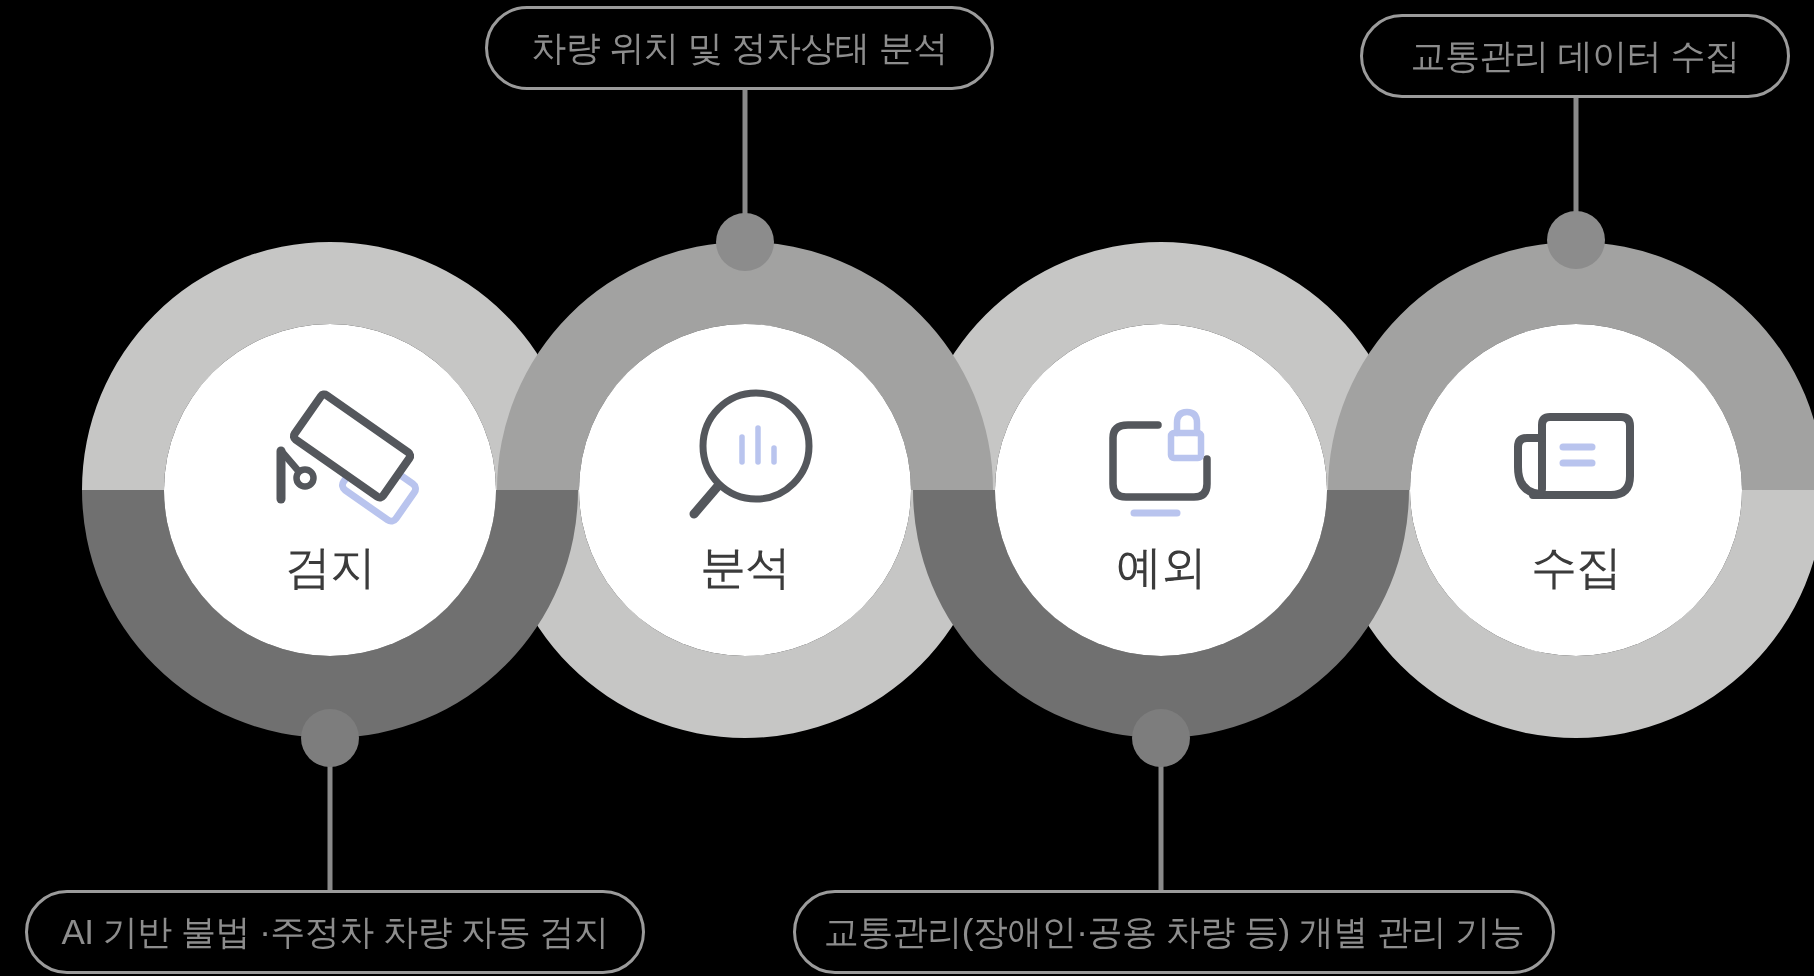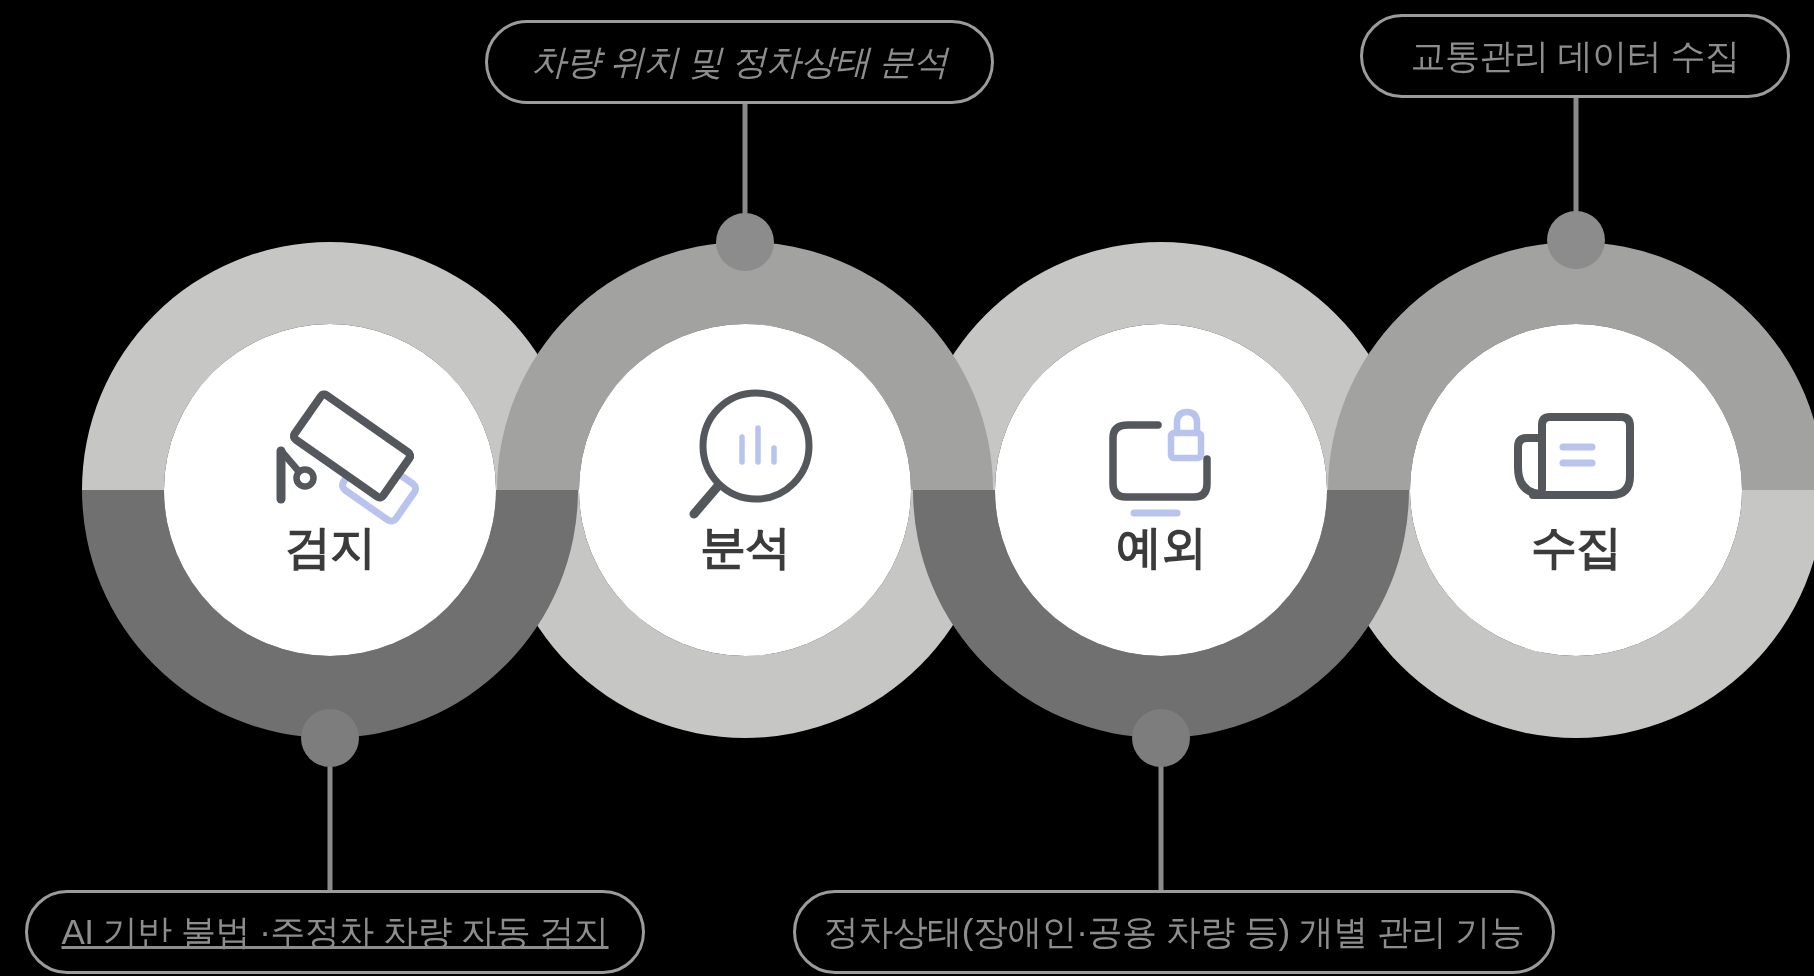--- a/index.html
+++ b/index.html
@@ -8,27 +8,27 @@
     overflow:hidden;font-family:"Liberation Sans","DejaVu Sans",sans-serif;
   }
   .diagram-svg{position:absolute;left:0;top:0;}
   .callout{
     position:absolute;box-sizing:border-box;height:84px;
     border:3px solid #9b9b9b;border-radius:42px;background:#000000;
     display:flex;align-items:center;justify-content:center;
     color:#8d8d8d;font-size:35px;font-weight:500;letter-spacing:-0.5px;
     white-space:nowrap;
   }
-  .callout-top-left{left:485px;top:20px;width:509px;font-style:italic;}
+  .callout-top-left{left:485px;top:6px;width:509px;}
   .callout-top-right{left:1360px;top:14px;width:430px;}
-  .callout-bottom-left{left:25px;top:890px;width:620px;text-decoration:underline;}
+  .callout-bottom-left{left:25px;top:890px;width:620px;}
   .callout-bottom-right{left:793px;top:890px;width:762px;}
   .step-label{
-    position:absolute;top:548px;transform:translate(-50%,-50%);
-    color:#3b3b3b;font-size:46px;font-weight:700;letter-spacing:-1px;
+    position:absolute;top:568px;transform:translate(-50%,-50%);
+    color:#3b3b3b;font-size:46px;font-weight:400;letter-spacing:-1px;
     white-space:nowrap;
   }
   .label-1{left:330px;}
   .label-2{left:745px;}
   .label-3{left:1161px;}
   .label-4{left:1576px;}
 </style>
 </head>
 <body>
 
@@ -126,16 +126,16 @@
   <div class="callout callout-top-left">
     <span>차량 위치 및 정차상태 분석</span>
   </div>
   <div class="callout callout-top-right">
     <span>교통관리 데이터 수집</span>
   </div>
   <div class="callout callout-bottom-left">
     <span>AI 기반 불법 ·주정차 차량 자동 검지</span>
   </div>
   <div class="callout callout-bottom-right">
-    <span>정차상태(장애인·공용 차량 등) 개별 관리 기능</span>
+    <span>교통관리(장애인·공용 차량 등) 개별 관리 기능</span>
   </div>
 
 </div>
 
 </body></html>

